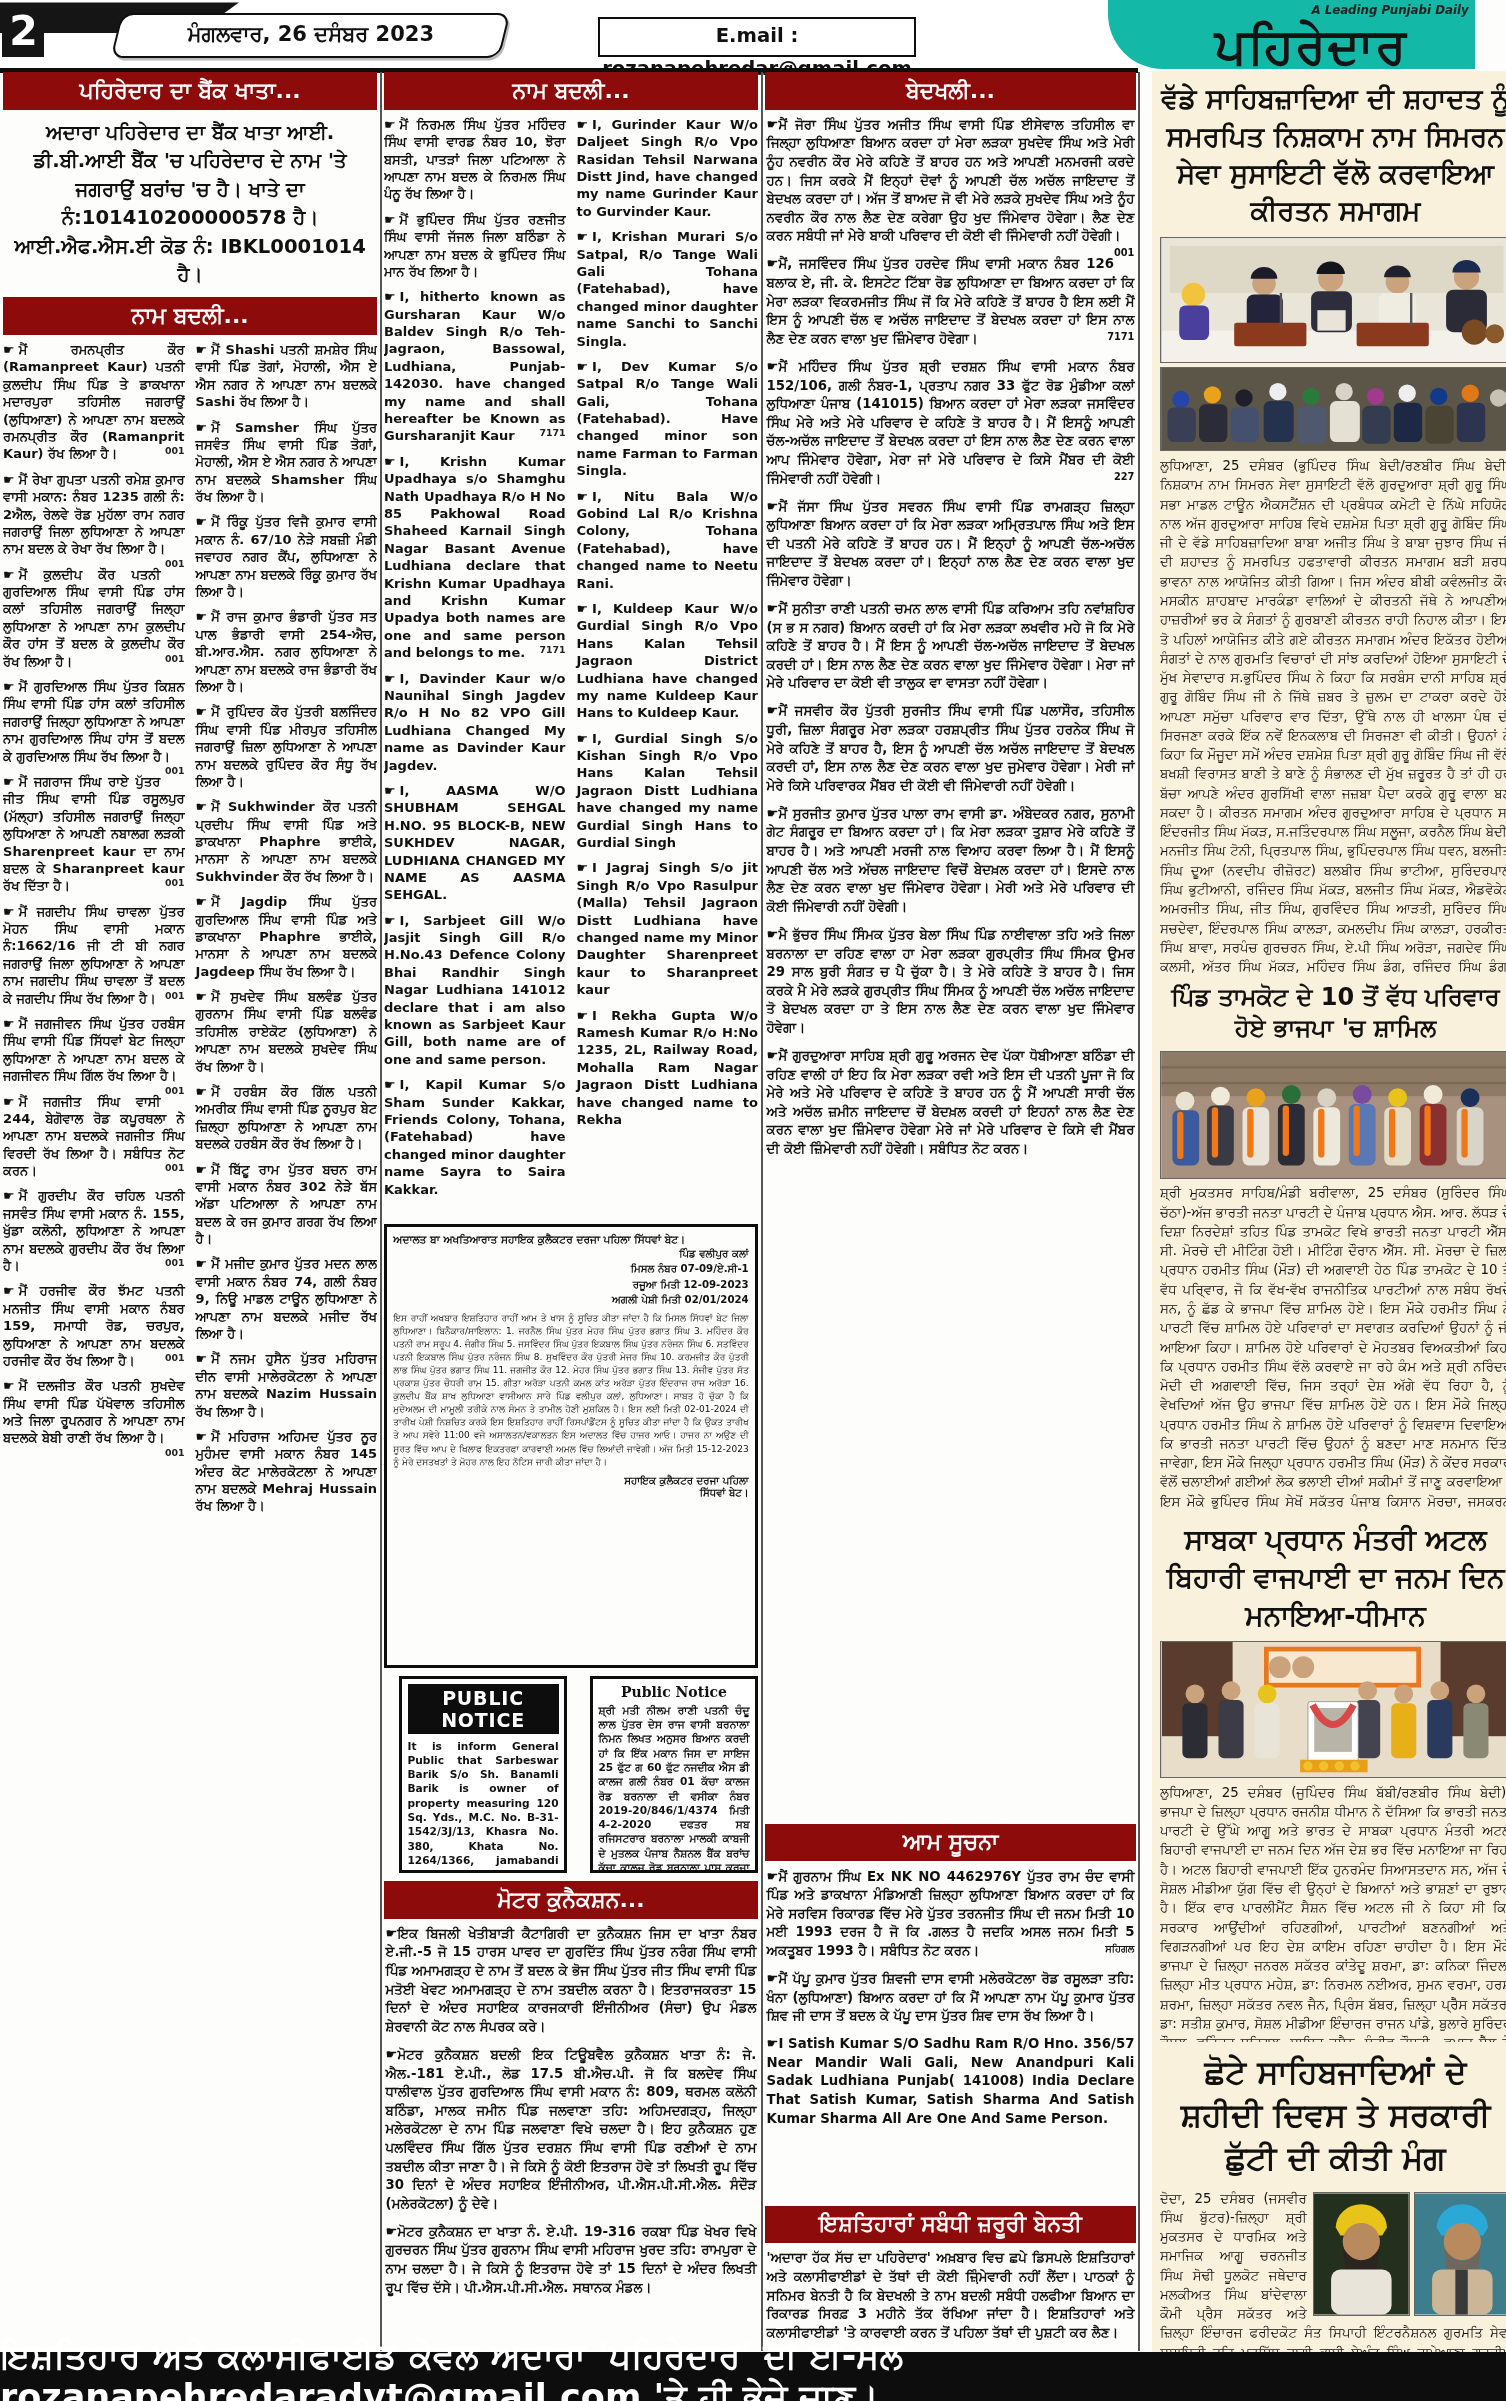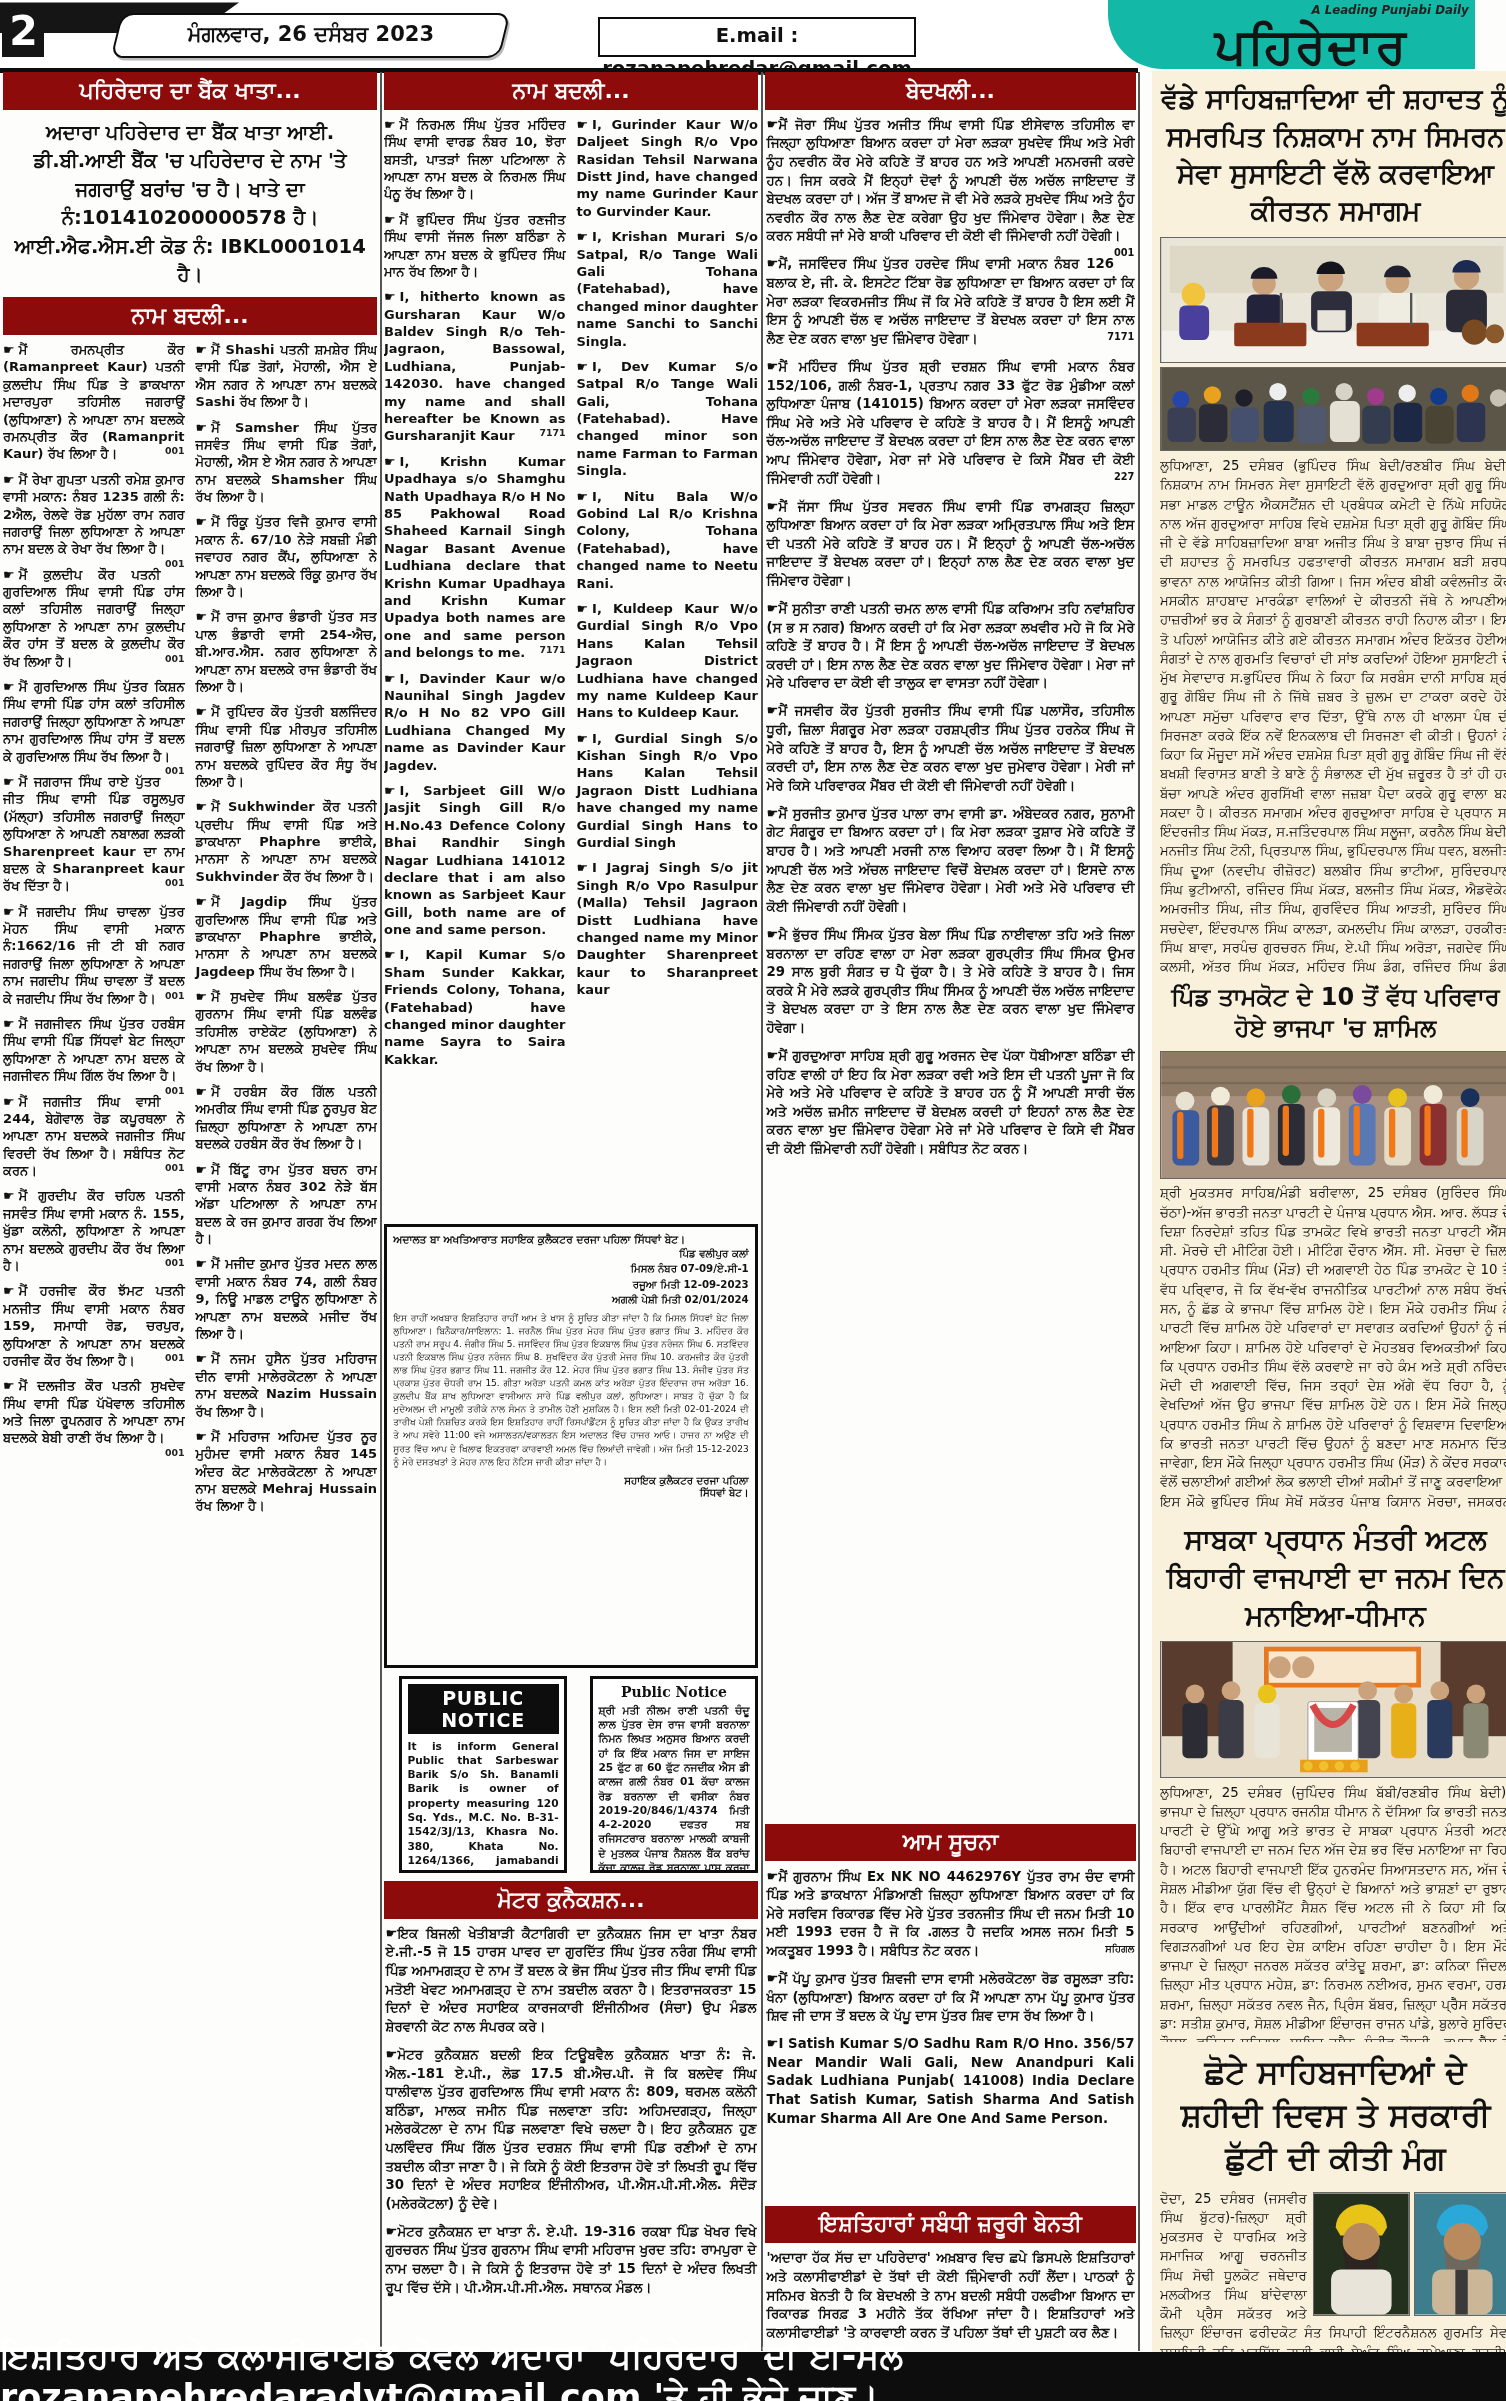--- a/index.html
+++ b/index.html
@@ -110,29 +110,31 @@
 </div>
 
 <div class="colB">
   <div class="sect-hd">ਨਾਮ ਬਦਲੀ...</div>
   <div class="twocol adsB">
       <p class="ad"><span class="hand">☛</span><span>ਮੈਂ ਨਿਰਮਲ ਸਿੰਘ ਪੁੱਤਰ ਮਹਿੰਦਰ ਸਿੰਘ ਵਾਸੀ ਵਾਰਡ ਨੰਬਰ 10, ਝੋਰਾ ਬਸਤੀ, ਪਾਤੜਾਂ ਜਿਲਾ ਪਟਿਆਲਾ ਨੇ ਆਪਣਾ ਨਾਮ ਬਦਲ ਕੇ ਨਿਰਮਲ ਸਿੰਘ ਪੰਨੂ ਰੱਖ ਲਿਆ ਹੈ।</span></p>
       <p class="ad"><span class="hand">☛</span><span>ਮੈਂ ਭੁਪਿੰਦਰ ਸਿੰਘ ਪੁੱਤਰ ਰਣਜੀਤ ਸਿੰਘ ਵਾਸੀ ਜੱਜਲ ਜਿਲਾ ਬਠਿੰਡਾ ਨੇ ਆਪਣਾ ਨਾਮ ਬਦਲ ਕੇ ਭੁਪਿੰਦਰ ਸਿੰਘ ਮਾਨ ਰੱਖ ਲਿਆ ਹੈ।</span></p>
       <p class="ad"><span class="hand">☛</span><span>I, hitherto known as Gursharan Kaur W/o Baldev Singh R/o Teh-Jagraon, Bassowal, Ludhiana, Punjab- 142030. have changed my name and shall hereafter be Known as Gursharanjit Kaur</span><span class="adnum">7171</span></p>
       <p class="ad"><span class="hand">☛</span><span>I, Krishn Kumar Upadhaya s/o Shamghu Nath Upadhaya R/o H No 85 Pakhowal Road Shaheed Karnail Singh Nagar Basant Avenue Ludhiana declare that Krishn Kumar Upadhaya and Krishn Kumar Upadya both names are one and same person and belongs to me.</span><span class="adnum">7171</span></p>
       <p class="ad"><span class="hand">☛</span><span>I, Davinder Kaur w/o Naunihal Singh Jagdev R/o H No 82 VPO Gill Ludhiana Changed My name as Davinder Kaur Jagdev.</span></p>
+      <p class="ad"><span class="hand">☛</span><span>I, AASMA W/O SHUBHAM SEHGAL H.NO. 95 BLOCK-B, NEW SUKHDEV NAGAR, LUDHIANA CHANGED MY NAME AS AASMA SEHGAL.</span></p>
       <p class="ad"><span class="hand">☛</span><span>I, Sarbjeet Gill W/o Jasjit Singh Gill R/o H.No.43 Defence Colony Bhai Randhir Singh Nagar Ludhiana 141012 declare that i am also known as Sarbjeet Kaur Gill, both name are of one and same person.</span></p>
       <p class="ad"><span class="hand">☛</span><span>I, Kapil Kumar S/o Sham Sunder Kakkar, Friends Colony, Tohana, (Fatehabad) have changed minor daughter name Sayra to Saira Kakkar.</span></p>
       <p class="ad"><span class="hand">☛</span><span>I, Gurinder Kaur W/o Daljeet Singh R/o Vpo Rasidan Tehsil Narwana Distt Jind, have changed my name Gurinder Kaur to Gurvinder Kaur.</span></p>
       <p class="ad"><span class="hand">☛</span><span>I, Krishan Murari S/o Satpal, R/o Tange Wali Gali Tohana (Fatehabad), have changed minor daughter name Sanchi to Sanchi Singla.</span></p>
       <p class="ad"><span class="hand">☛</span><span>I, Dev Kumar S/o Satpal R/o Tange Wali Gali, Tohana (Fatehabad). Have changed minor son name Farman to Farman Singla.</span></p>
       <p class="ad"><span class="hand">☛</span><span>I, Nitu Bala W/o Gobind Lal R/o Krishna Colony, Tohana (Fatehabad), have changed name to Neetu Rani.</span></p>
       <p class="ad"><span class="hand">☛</span><span>I, Kuldeep Kaur W/o Gurdial Singh R/o Vpo Hans Kalan Tehsil Jagraon District Ludhiana have changed my name Kuldeep Kaur Hans to Kuldeep Kaur.</span></p>
       <p class="ad"><span class="hand">☛</span><span>I, Gurdial Singh S/o Kishan Singh R/o Vpo Hans Kalan Tehsil Jagraon Distt Ludhiana have changed my name Gurdial Singh Hans to Gurdial Singh</span></p>
       <p class="ad"><span class="hand">☛</span><span>I Jagraj Singh S/o jit Singh R/o Vpo Rasulpur (Malla) Tehsil Jagraon Distt Ludhiana have changed name my Minor Daughter Sharenpreet kaur to Sharanpreet kaur</span></p>
+      <p class="ad"><span class="hand">☛</span><span>I Rekha Gupta W/o Ramesh Kumar R/o H:No 1235, 2L, Railway Road, Mohalla Ram Nagar Jagraon Distt Ludhiana have changed name to Rekha</span></p>
     </div>
 
   <div class="court">
     <div class="c-head">ਅਦਾਲਤ ਬਾ ਅਖਤਿਆਰਾਤ ਸਹਾਇਕ ਕੁਲੈਕਟਰ ਦਰਜਾ ਪਹਿਲਾ ਸਿੱਧਵਾਂ ਬੇਟ।</div>
     <div class="c-right">
       <div>ਪਿੰਡ ਵਲੀਪੁਰ ਕਲਾਂ</div>
       <div>ਮਿਸਲ ਨੰਬਰ 07-09/ਏ.ਸੀ-1</div>
       <div>ਰਜੂਆ ਮਿਤੀ 12-09-2023</div>
       <div>ਅਗਲੀ ਪੇਸ਼ੀ ਮਿਤੀ 02/01/2024</div>
     </div>

